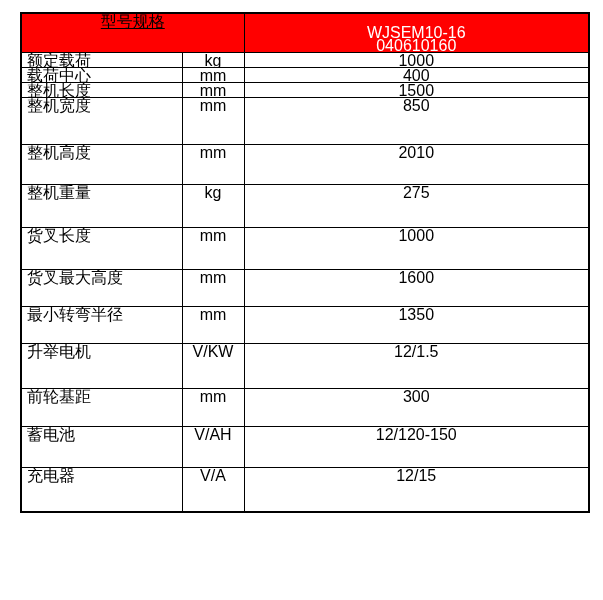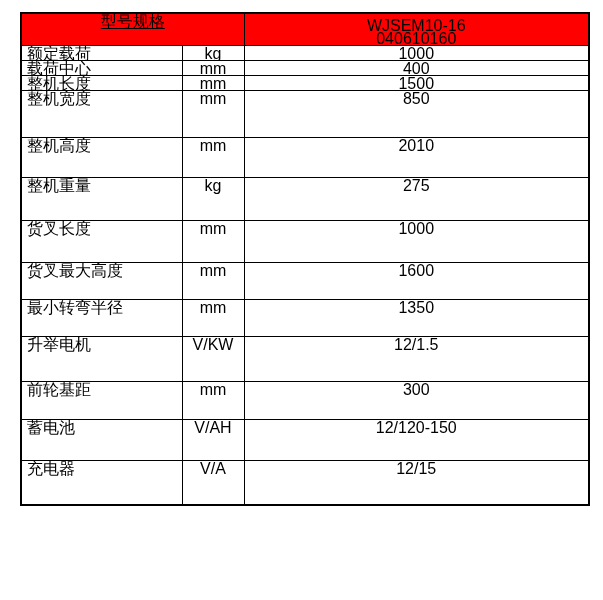--- a/index.html
+++ b/index.html
@@ -43,23 +43,23 @@
     text-align: center;
     padding-top: 1px;
   }
   th.h-left .spec-label {
     color: #000000;
     text-decoration: underline;
   }
   th.h-right {
     background: #ff0000;
     text-align: center;
-    color: #000000;
+    color: #ffffff;
     border-left: 1px solid #ffffff;
-    padding-top: 5px;
+    padding-top: 12px;
   }
   th.h-right div { line-height: 13px; }
   
   td.label { text-align: left; padding: 1px 2px 0 5px; }
   td.unit  { text-align: center; padding-top: 1px; }
   td.value { text-align: center; padding-top: 1px; margin-left: 24px; }
   
   tbody tr:nth-child(1)  { height: 12px; padding-left: 13px; }
   tbody tr:nth-child(2)  { height: 12px; }
   tbody tr:nth-child(3)  { height: 12px; }

